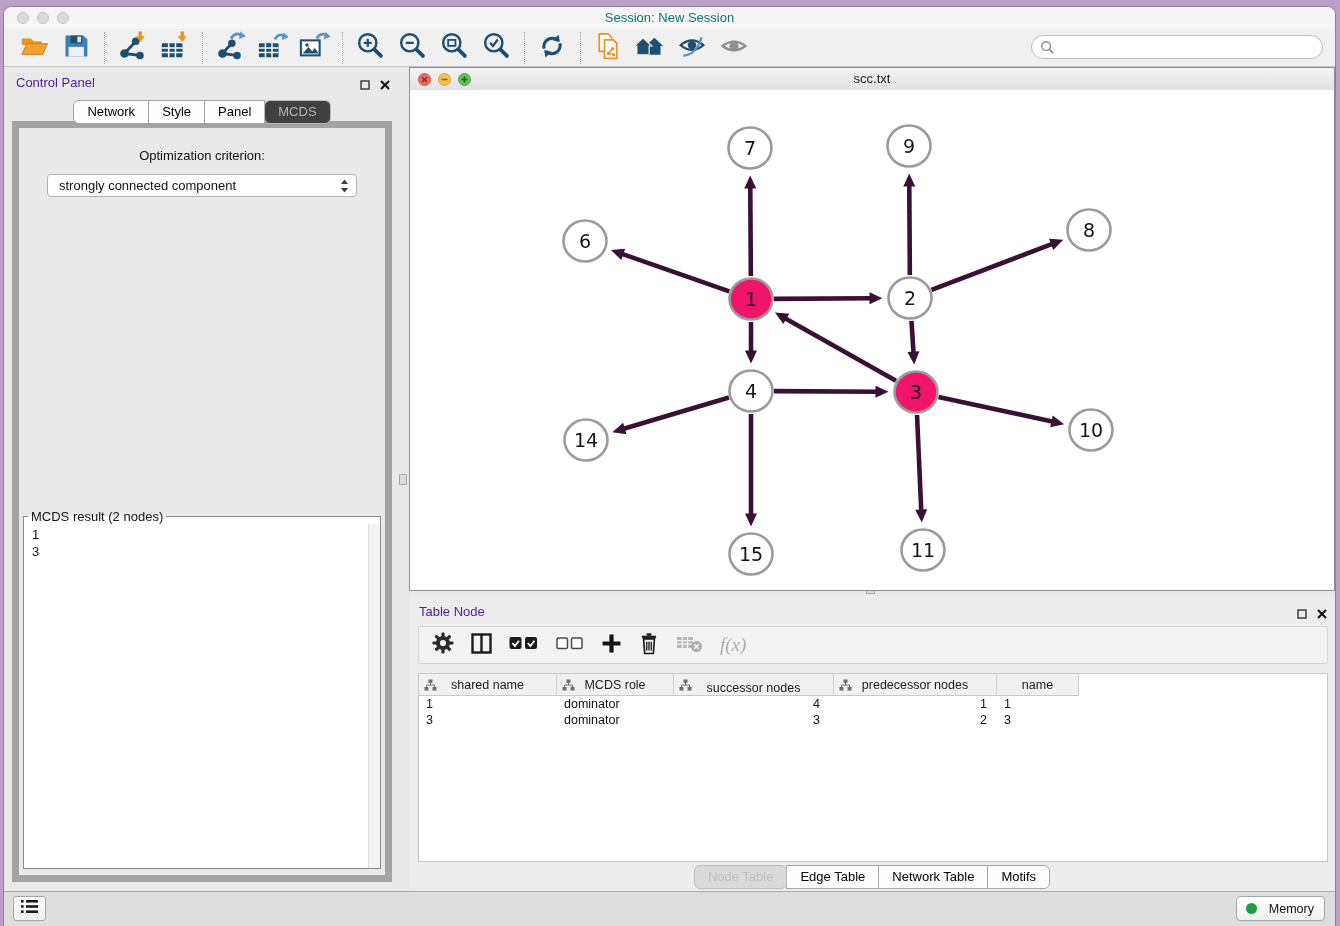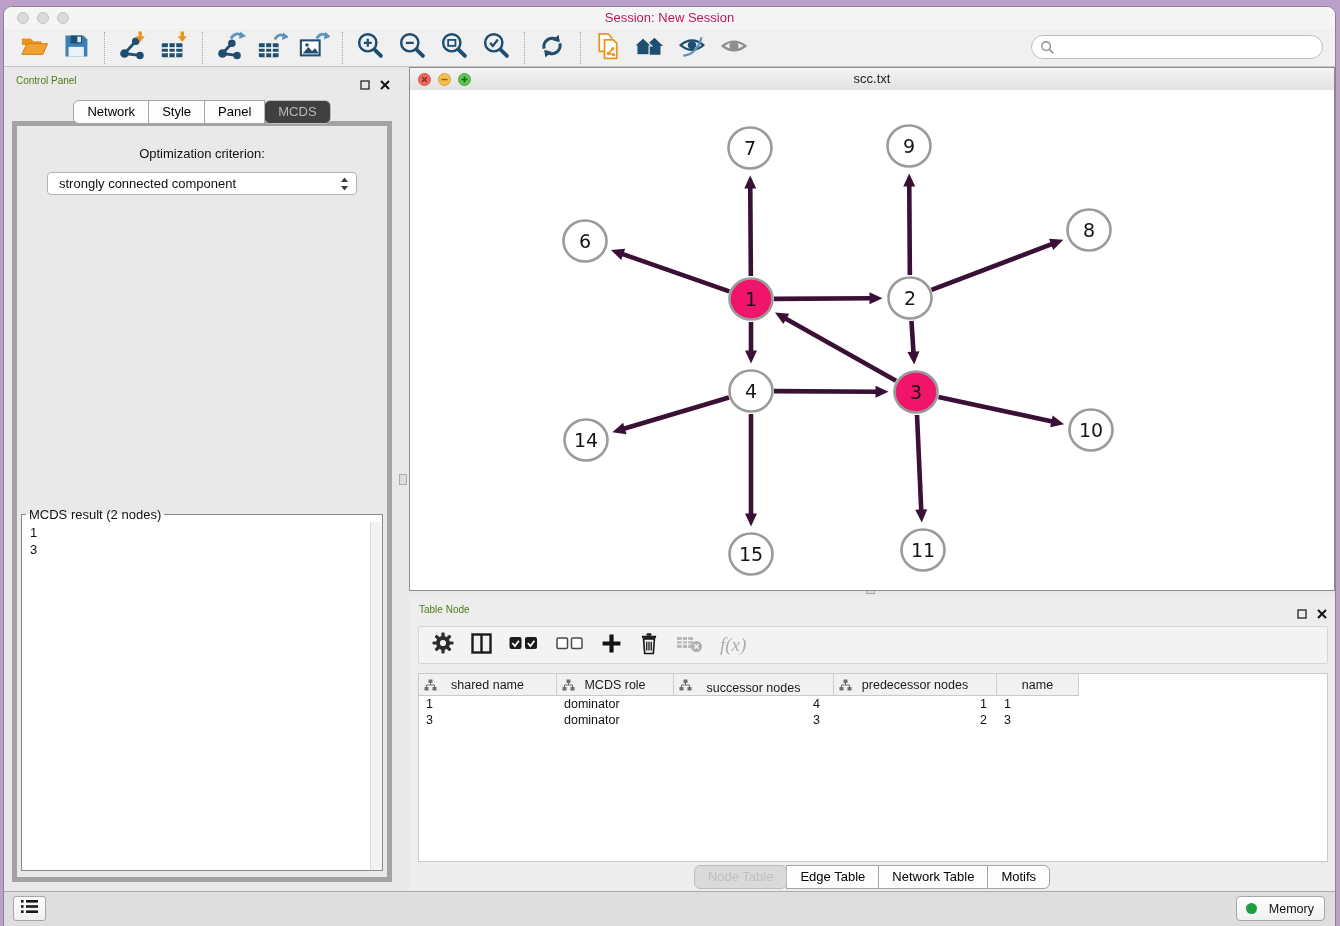--- a/index.html
+++ b/index.html
@@ -11,38 +11,38 @@
   }
   .window{
     position:absolute;left:3px;top:6px;width:1333px;bottom:0;
     background:#E9E9E9;border:1px solid #8D7E99;border-bottom:none;
     border-radius:9px 9px 0 0;box-sizing:border-box;overflow:hidden;
   }
   
   .titlebar{position:absolute;left:0;top:0;right:0;height:22px;background:#F5F5F5;border-bottom:1px solid #D8D8D8;}
   .traffic{position:absolute;top:5px;width:12px;height:12px;border-radius:50%;background:#DADADA;border:1px solid #C3C3C3;box-sizing:border-box;}
   .t1{left:13px}.t2{left:33px}.t3{left:53px}
-  .win-title{position:absolute;left:0;right:0;top:3px;text-align:center;font-size:13px;color:#be185d;}
+  .win-title{position:absolute;left:0;right:0;top:3px;text-align:center;font-size:13px;color:#0f766e;}
   
   .toolbar{position:absolute;left:0;top:22px;right:0;height:38px;background:#F0F0F0;border-bottom:1px solid #C4C4C4;display:flex;align-items:center;padding-left:12px;box-sizing:border-box;}
   .tb-btn{width:36px;height:32px;display:flex;align-items:center;justify-content:center;flex:0 0 auto;margin-right:6px;}
   .tb-sep{width:1px;height:32px;border-left:1px dotted #A8A8A8;margin:0 8px 0 4px;flex:0 0 auto;}
   .searchbox{position:absolute;right:12px;top:6px;width:292px;height:24px;background:#fff;border:1px solid #BDBDBD;border-radius:12px;box-sizing:border-box;}
   .searchbox input{position:absolute;left:28px;top:1px;right:8px;height:20px;border:none;outline:none;font-size:13px;background:transparent;}
   .search-glass{position:absolute;left:8px;top:4px;}
   
   .control-panel{position:absolute;left:2px;top:60px;width:392px;bottom:34px;}
-  .panel-header-label{position:absolute;left:10px;top:8px;font-size:10px;color:#4d7c0f;}
+  .panel-header-label{position:absolute;left:10px;top:8px;font-size:13px;color:#4c1d95;}
   .panel-header-icons{position:absolute;right:8px;top:9px;display:flex;gap:10px;align-items:center;}
   .cp-tabs{position:absolute;left:0;right:0;top:33px;display:flex;justify-content:center;z-index:3;}
   .tab{font-size:13px;padding:3px 13px 4px;background:#FDFDFD;border:1px solid #A6A6A6;margin-left:-1px;color:#000;cursor:default;}
   .tab:first-child{border-radius:6px 0 0 6px;margin-left:0;}
   .tab:last-child{border-radius:0 6px 6px 0;}
   .tab.selected{background:#404040;color:#B6B6B6;border-color:#BDBDBD;border-radius:6px;position:relative;}
-  .cp-body{position:absolute;left:6px;right:6px;top:54px;bottom:10px;background:#E9E9E9;border:5px solid #a3a3a3;text-align:center;}
+  .cp-body{position:absolute;left:6px;right:6px;top:54px;bottom:10px;background:#E9E9E9;border:7px solid #a3a3a3;text-align:center;}
   .opt-label{margin-top:20px;font-size:13px;color:#111;}
   .dropdown{position:relative;margin:11px auto 0;width:310px;height:23px;background:#fff;border:1px solid #B3B3B3;border-radius:4px;text-align:left;box-sizing:border-box;}
   .dropdown .dd-text{position:absolute;left:11px;top:3px;font-size:13px;color:#111;}
   .dropdown .dd-stepper{position:absolute;right:7px;top:3px;}
   .btn-row{margin-top:11px;display:flex;justify-content:center;gap:14px;}
   .push-btn{height:23px;padding:0 16px;font-size:13px;background:linear-gradient(#FFFFFF,#F1F1F1);border:1px solid #ACACAC;border-radius:5px;line-height:21px;color:#111;}
   .mcds-fieldset{position:absolute;left:4px;right:4px;top:381px;bottom:6px;border:1px solid #8A8A8A;margin:0;padding:0;background:#fff;text-align:left;}
   .mcds-fieldset legend{font-size:13px;color:#111;margin-left:4px;padding:0 3px;background:transparent;}
   .mcds-lines{position:absolute;left:0;top:0;right:12px;bottom:0;padding:2px 8px;font-size:13px;color:#111;line-height:17px;overflow:hidden;}
   .mcds-scroll{position:absolute;right:0;top:0;bottom:0;width:11px;background:#F3F3F3;border-left:1px solid #DDDDDD;}

